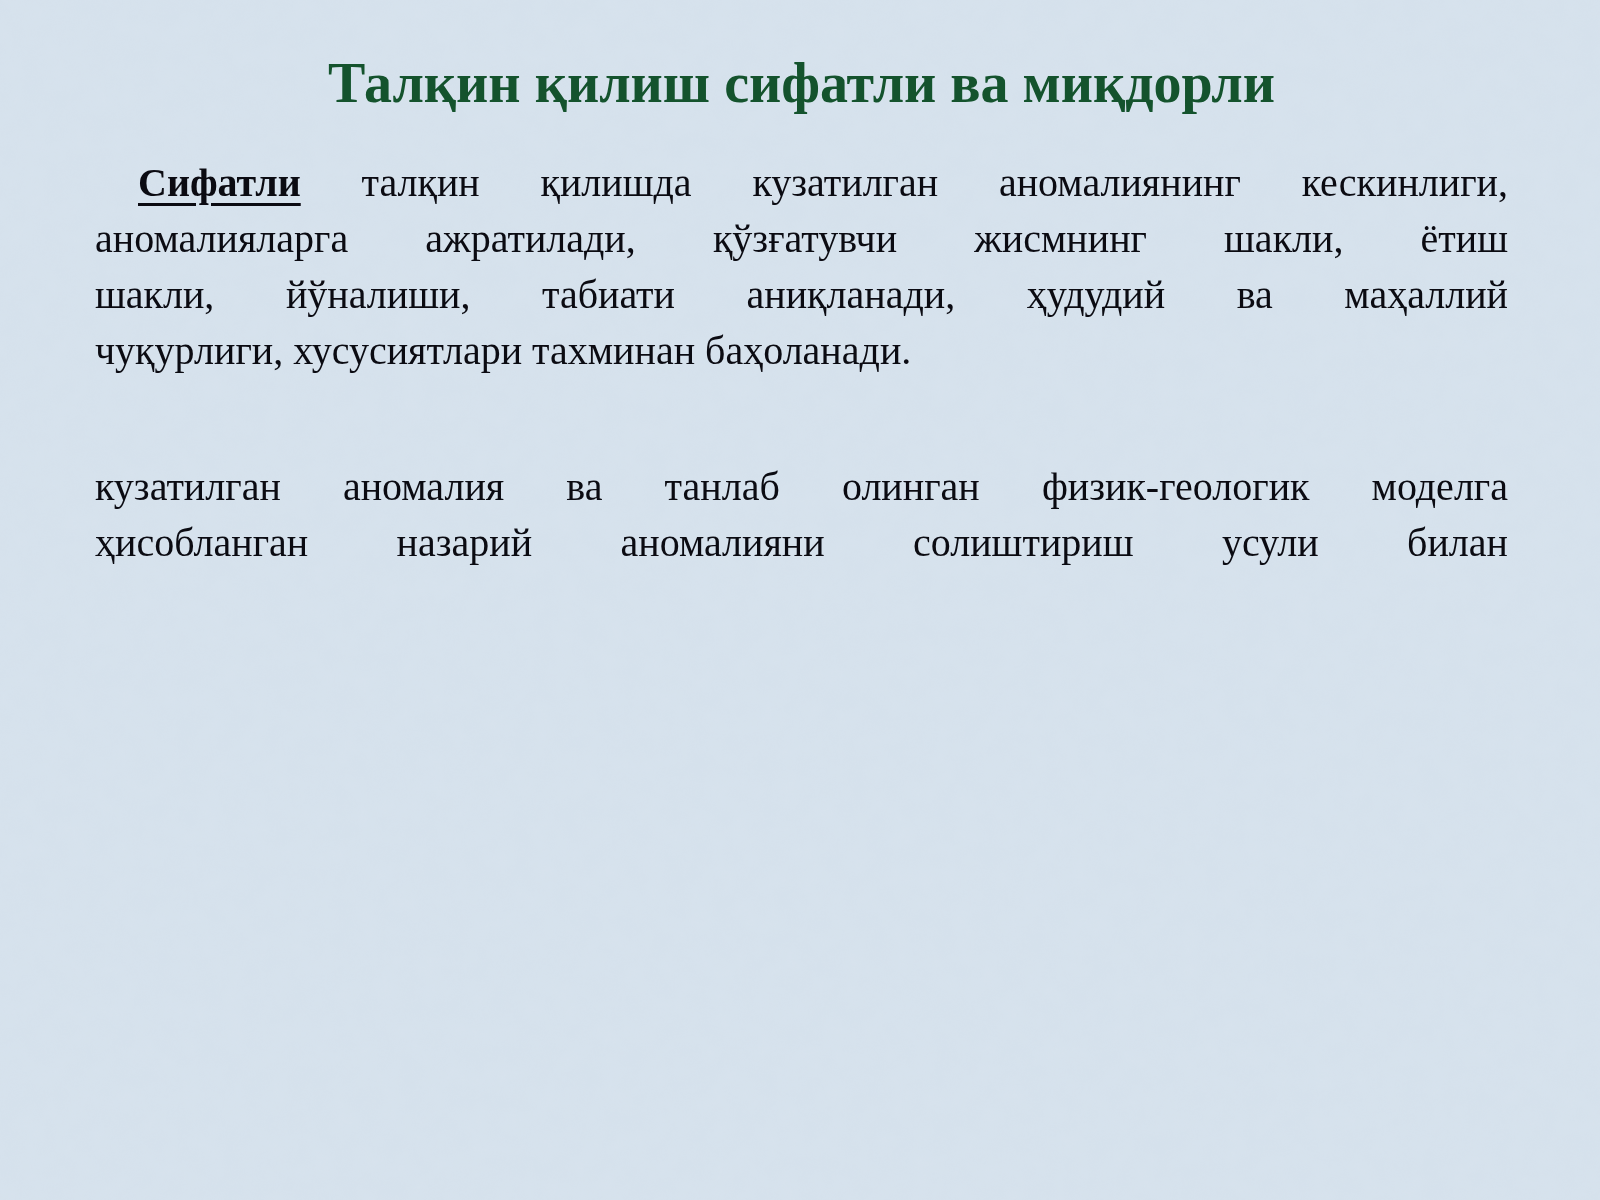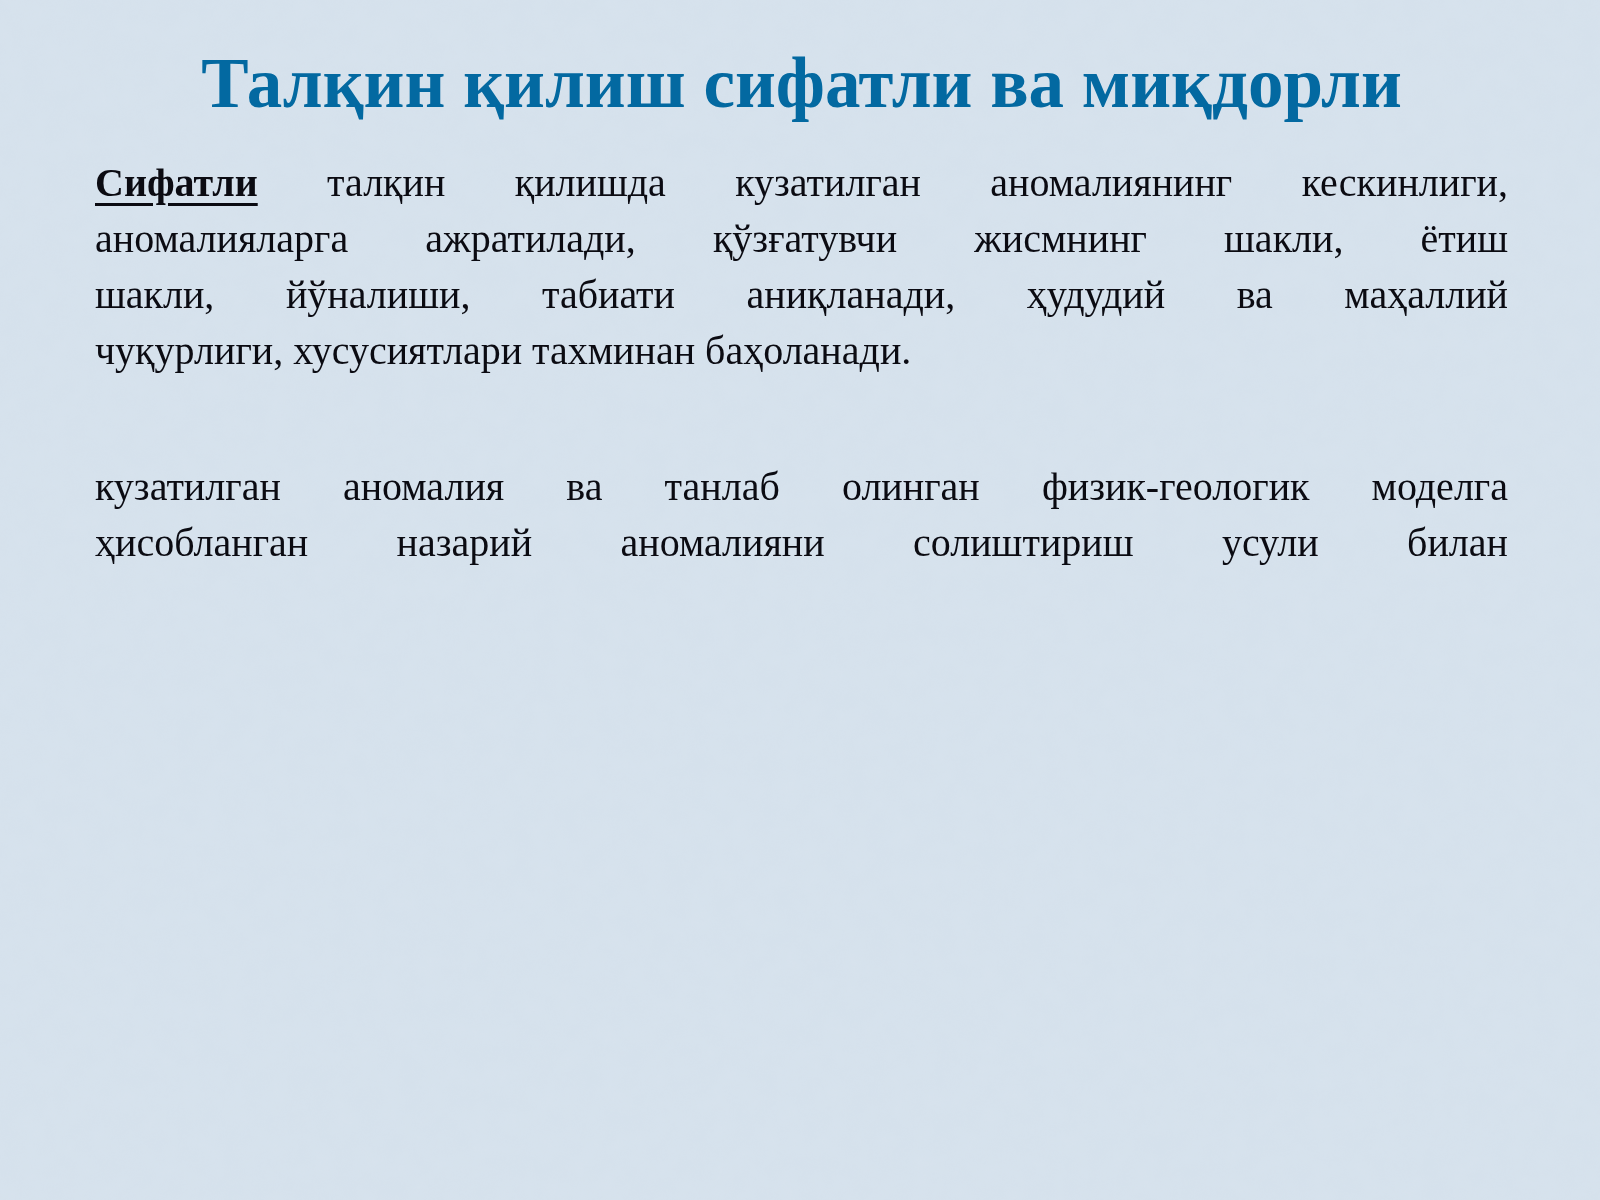--- a/index.html
+++ b/index.html
@@ -30,25 +30,25 @@
   .content {
     position: relative;
     box-sizing: border-box;
     width: 1600px;
     height: 1200px;
     padding: 36px 92px 0 95px;
   }
   .title {
     text-align: center;
     font-weight: 700;
-    font-size: 71px;
+    font-size: 56px;
     line-height: 95px;
     letter-spacing: 0px;
     margin: 0 0 24px 0;
-    color: #0369a1;
+    color: #14532d;
   }
   .para {
     font-size: 40px;
     line-height: 56px;
     margin: 0;
   }
   .para + .para {
     margin-top: 80px;
   }
   .pline {
@@ -57,20 +57,21 @@
   }
   .pline.last {
     text-align: right;
     text-align-last: left;
   }
   .lead {
     font-weight: 700;
     text-decoration: underline;
     text-decoration-thickness: 3px;
     text-underline-offset: 7px;
+    margin-left: 43px;
   }
 </style>
 </head>
 <body>
 
 <div class="slide">
 
   <svg class="bg-noise" width="1600" height="1200" xmlns="http://www.w3.org/2000/svg">
     <filter id="paperNoise" x="0" y="0" width="100%" height="100%">
       <feTurbulence type="fractalNoise" baseFrequency="0.045" numOctaves="4" seed="7" result="t"></feTurbulence>

